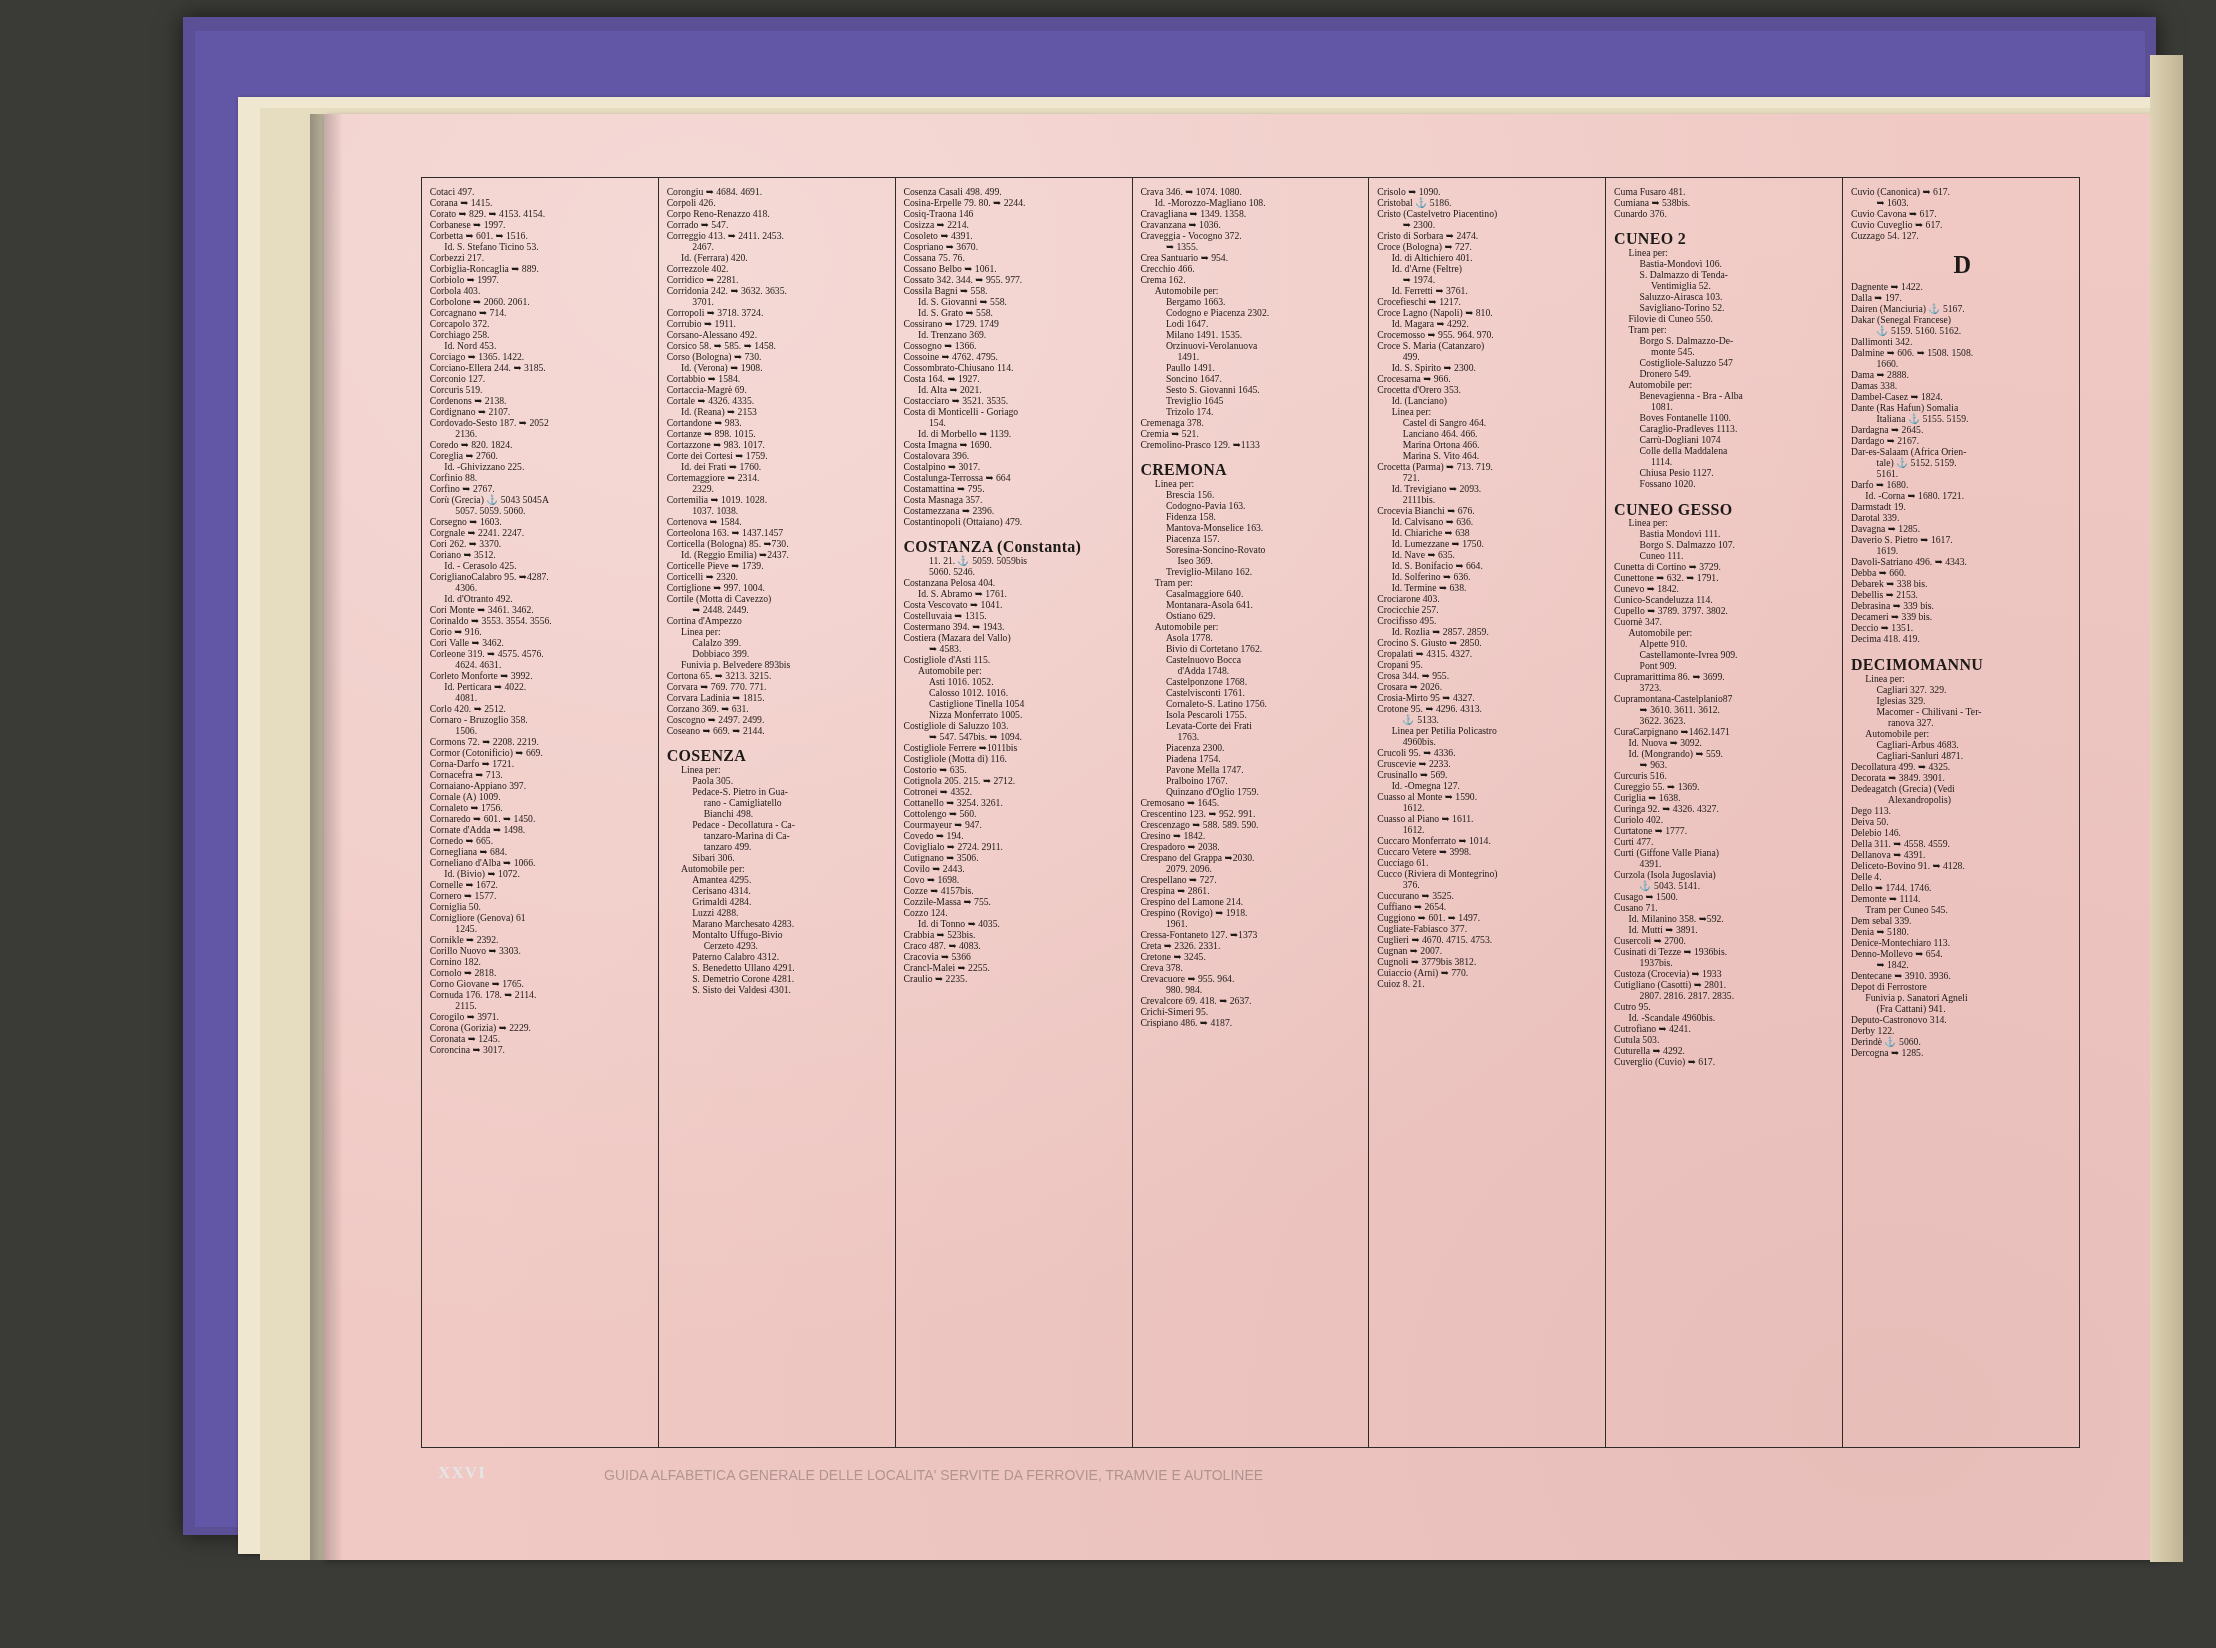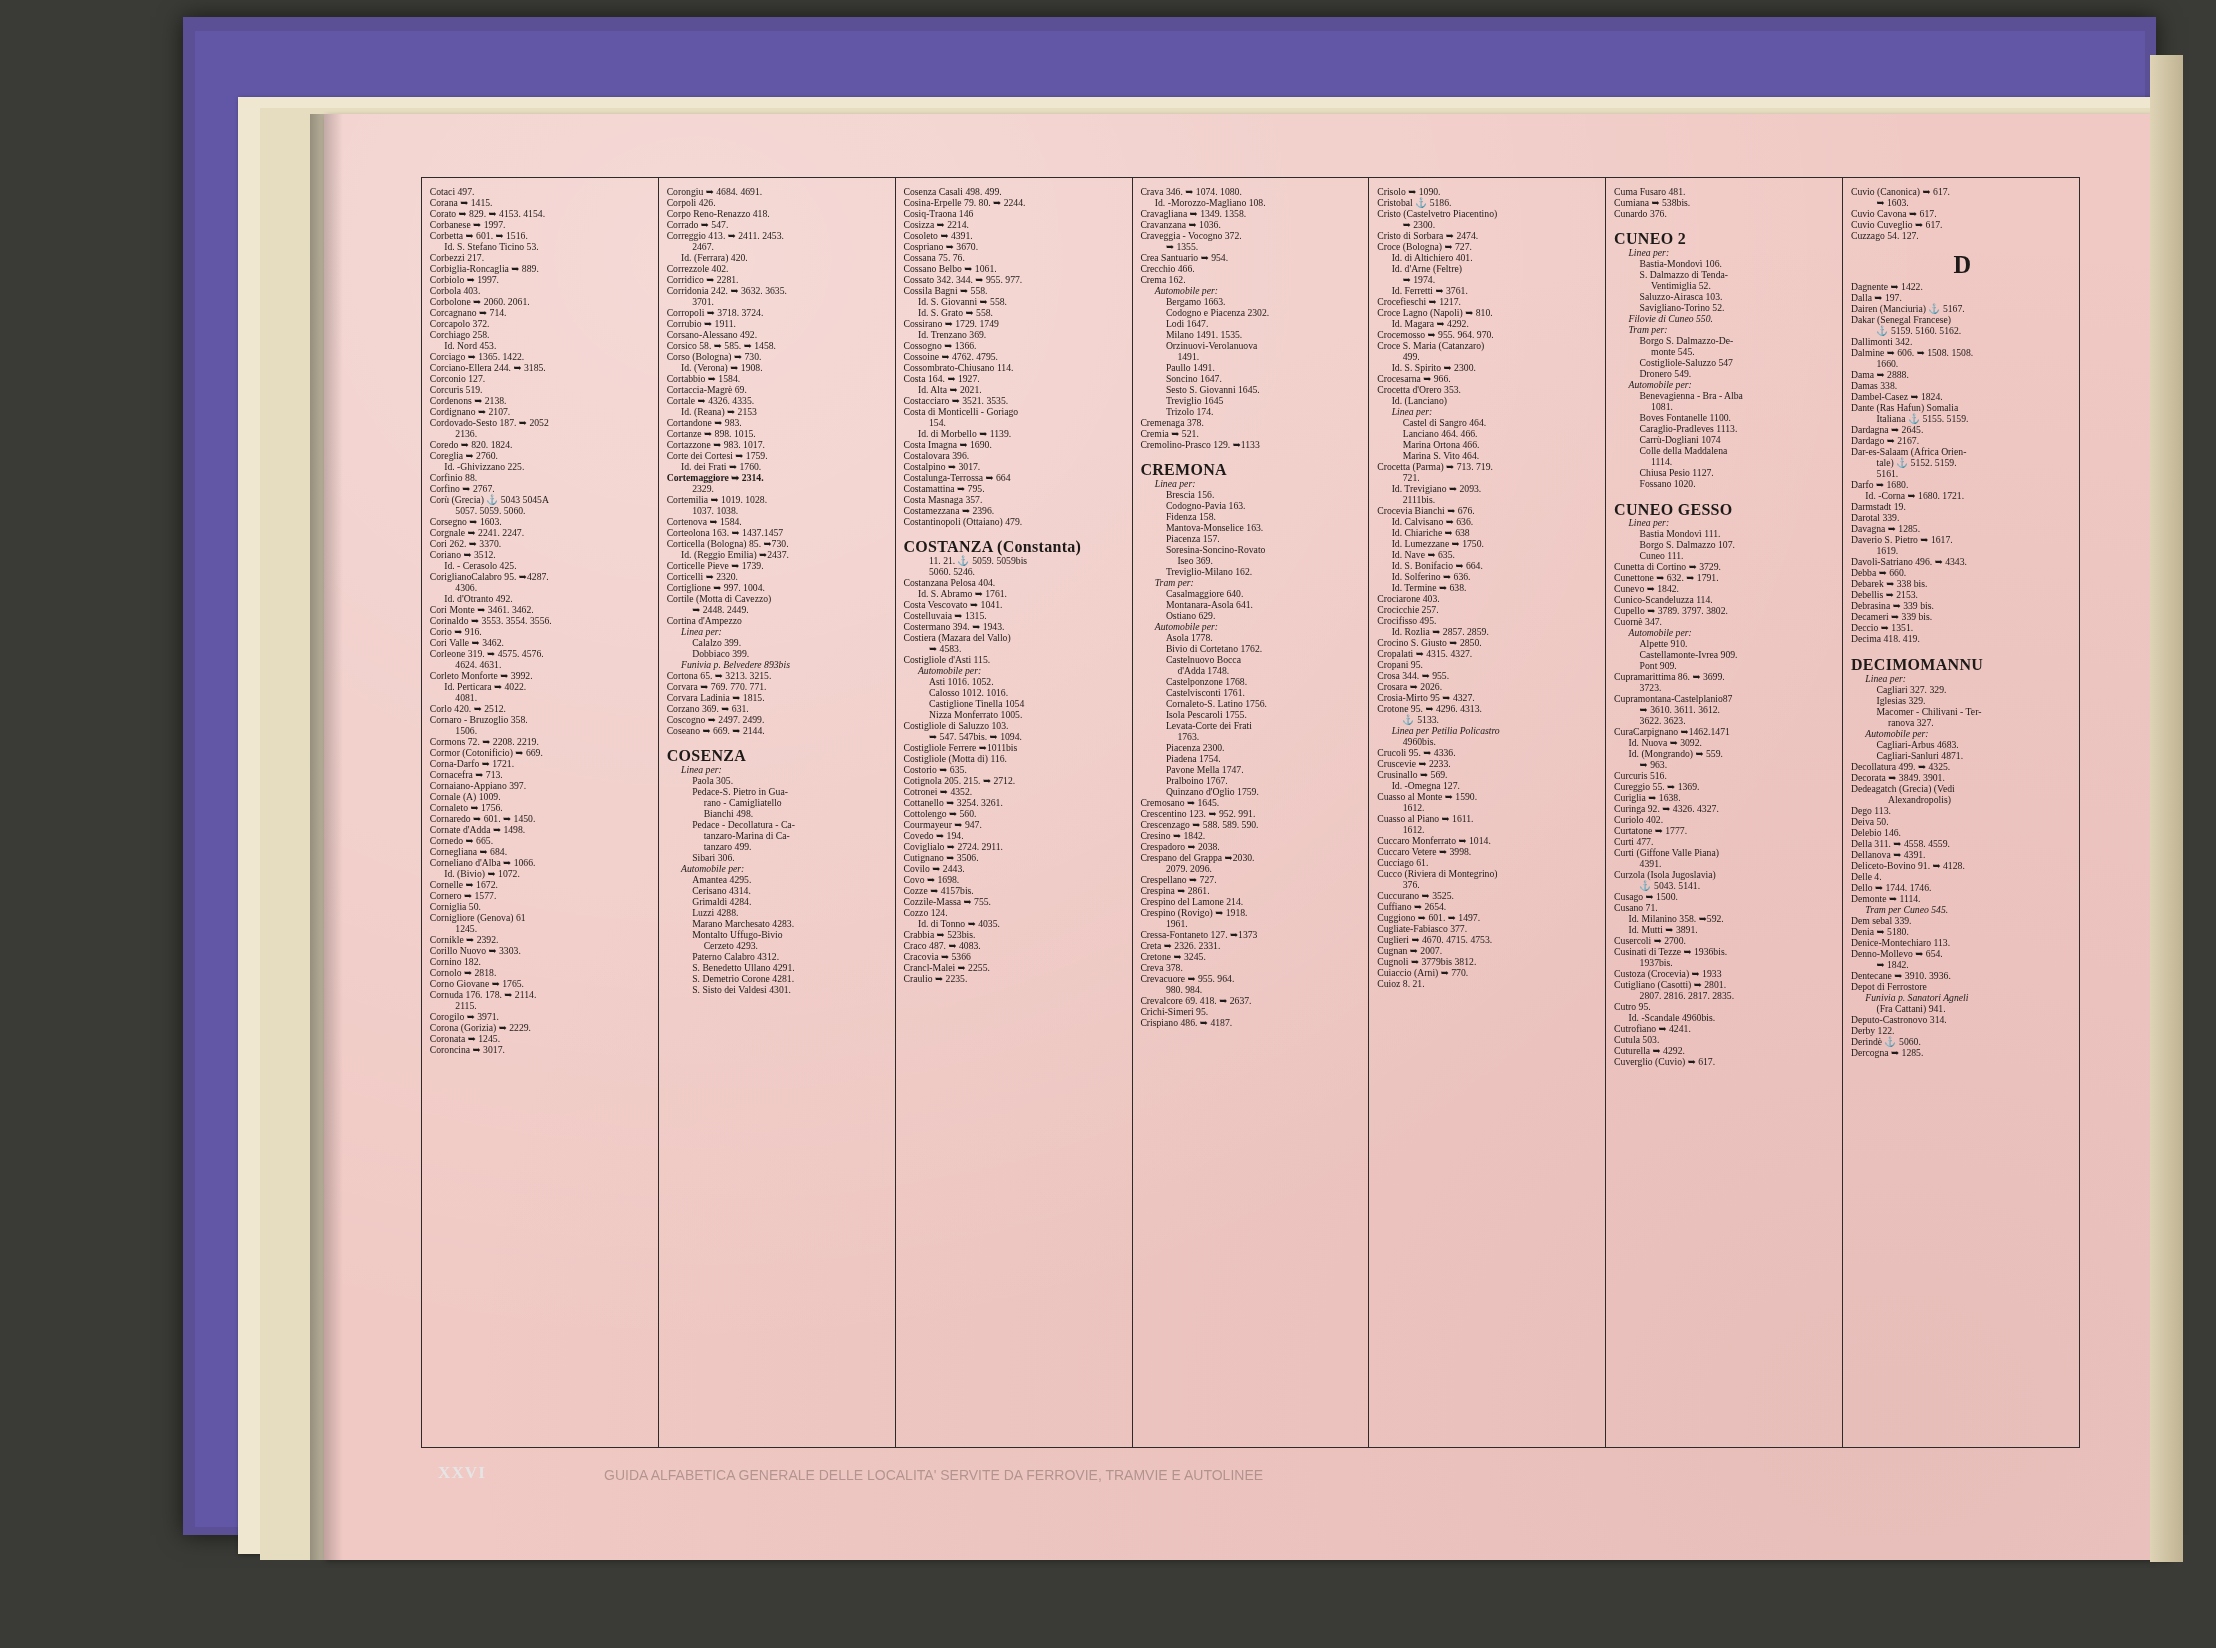--- a/index.html
+++ b/index.html
@@ -70,22 +70,22 @@
   }
   .col:last-child{border-right:none;}
   .entry{white-space:nowrap;}
   .ind1{padding-left:14.4px;}
   .ind2{padding-left:25.5px;}
   .ind3{padding-left:37px;}
   .hdr{
     font-weight:bold;font-size:16px;line-height:15.5px;
     letter-spacing:0.3px;padding-top:6.6px;
   }
-  .hdr-sm{font-weight:bold;}
-  .ital{font-style:italic;}
+  .hdr-sm{font-weight:normal;}
+  .ital{}
   .big-letter{
     font-weight:bold;font-size:24.4px;line-height:29px;text-align:center;
     padding:3.3px 0 2.2px 0;
   }
   .spacer{height:6.1px;}
   
   .folio{
     position:absolute;left:438px;top:1463px;
     font-size:17px;font-weight:bold;letter-spacing:1.1px;color:#e5e5e5;
   }

